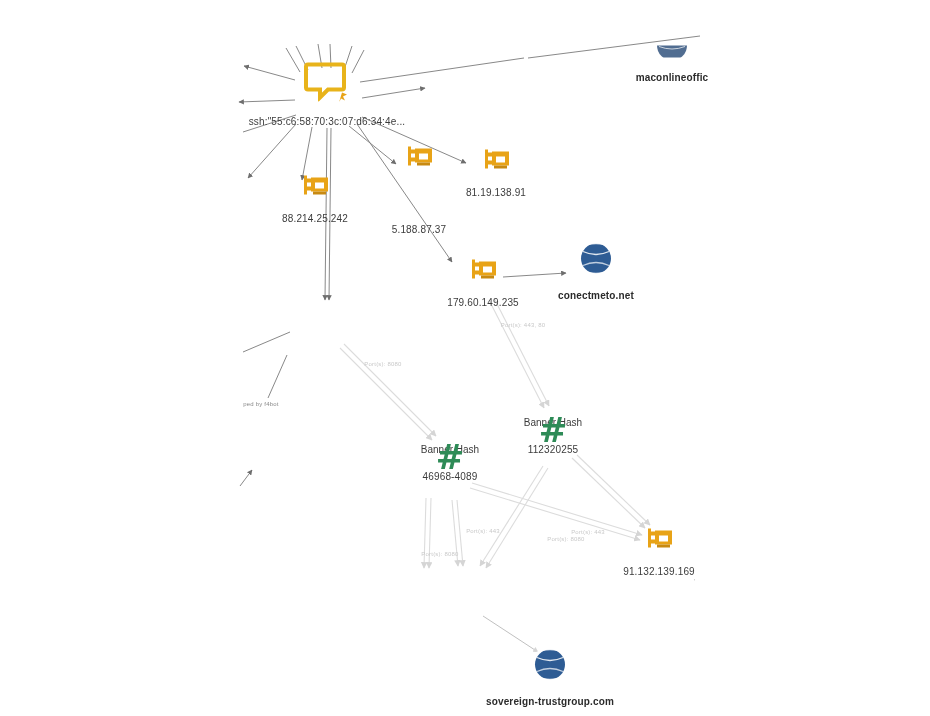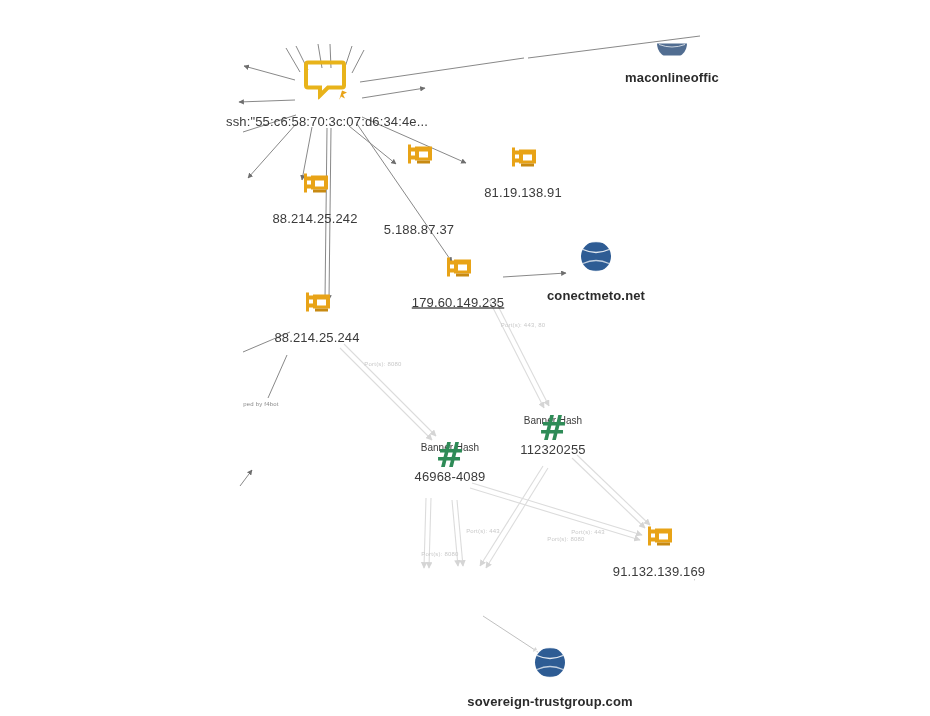--- a/index.html
+++ b/index.html
@@ -36,21 +36,21 @@
     justify-content: flex-start;
     width: 160px;
     cursor: pointer;
   }
   .node .glyph {
     display: block;
     line-height: 0;
   }
   .node .cap {
     margin-top: 14px;
-    font-size: 13px;
+    font-size: 10px;
     color: #3b3b3b;
     text-align: center;
     letter-spacing: 0.15px;
     white-space: nowrap;
   }
   .node .cap-top {
     margin-bottom: 2px;
     font-size: 10px;
     color: #3b3b3b;
     text-align: center;
@@ -167,21 +167,21 @@
     <span class="glyph">
       <svg width="46" height="40" viewBox="0 0 46 40" xmlns="http://www.w3.org/2000/svg">
         <path d="M4 3 h34 a2 2 0 0 1 2 2 v21 a2 2 0 0 1 -2 2 h-14 l-8 8 v-8 h-12 a2 2 0 0 1 -2 -2 v-21 a2 2 0 0 1 2 -2 z" fill="none" stroke="#e8b31a" stroke-width="4"></path>
         <path d="M38 31 l5 2 l-4 2 l2 4 l-4 -2 l-2 4 z" fill="#e8a317"></path>
       </svg>
     </span>
     <span class="cap">ssh:"55:c6:58:70:3c:07:d6:34:4e...</span>
   </div>
 
 
-  <div class="node" style="left:523px; top:172px;">
+  <div class="node" style="left:496px; top:172px;">
     <span class="glyph">
       <svg width="30" height="26" viewBox="0 0 30 26" xmlns="http://www.w3.org/2000/svg">
         <rect x="11" y="5" width="17" height="14" fill="#e8a317"></rect>
         <rect x="15" y="10" width="9" height="6" fill="#ffffff"></rect>
         <rect x="6" y="6" width="5" height="4" fill="#e8a317"></rect>
         <rect x="6" y="14" width="5" height="4" fill="#e8a317"></rect>
         <rect x="4" y="3" width="3" height="19" fill="#e8a317"></rect>
         <rect x="13" y="19" width="13" height="3" fill="#c88a12"></rect>
       </svg>
     </span>
@@ -209,35 +209,22 @@
         <rect x="15" y="10" width="9" height="6" fill="#ffffff"></rect>
         <rect x="6" y="6" width="5" height="4" fill="#e8a317"></rect>
         <rect x="6" y="14" width="5" height="4" fill="#e8a317"></rect>
         <rect x="4" y="3" width="3" height="19" fill="#e8a317"></rect>
         <rect x="13" y="19" width="13" height="3" fill="#c88a12"></rect>
       </svg>
     </span>
     <span class="cap">5.188.87.37</span>
   </div>
 
-  <div class="node" style="left:317px; top:317px;">
-    <span class="glyph">
-      <svg width="30" height="26" viewBox="0 0 30 26" xmlns="http://www.w3.org/2000/svg">
-        <rect x="11" y="5" width="17" height="14" fill="#e8a317"></rect>
-        <rect x="15" y="10" width="9" height="6" fill="#ffffff"></rect>
-        <rect x="6" y="6" width="5" height="4" fill="#e8a317"></rect>
-        <rect x="6" y="14" width="5" height="4" fill="#e8a317"></rect>
-        <rect x="4" y="3" width="3" height="19" fill="#e8a317"></rect>
-        <rect x="13" y="19" width="13" height="3" fill="#c88a12"></rect>
-      </svg>
-    </span>
-    <span class="cap">88.214.25.244</span>
-  </div>
-
-  <div class="node" style="left:458px; top:282px;text-decoration:underline;">
+
+  <div class="node" style="left:483px; top:282px;">
     <span class="glyph">
       <svg width="30" height="26" viewBox="0 0 30 26" xmlns="http://www.w3.org/2000/svg">
         <rect x="11" y="5" width="17" height="14" fill="#e8a317"></rect>
         <rect x="15" y="10" width="9" height="6" fill="#ffffff"></rect>
         <rect x="6" y="6" width="5" height="4" fill="#e8a317"></rect>
         <rect x="6" y="14" width="5" height="4" fill="#e8a317"></rect>
         <rect x="4" y="3" width="3" height="19" fill="#e8a317"></rect>
         <rect x="13" y="19" width="13" height="3" fill="#c88a12"></rect>
       </svg>
     </span>

